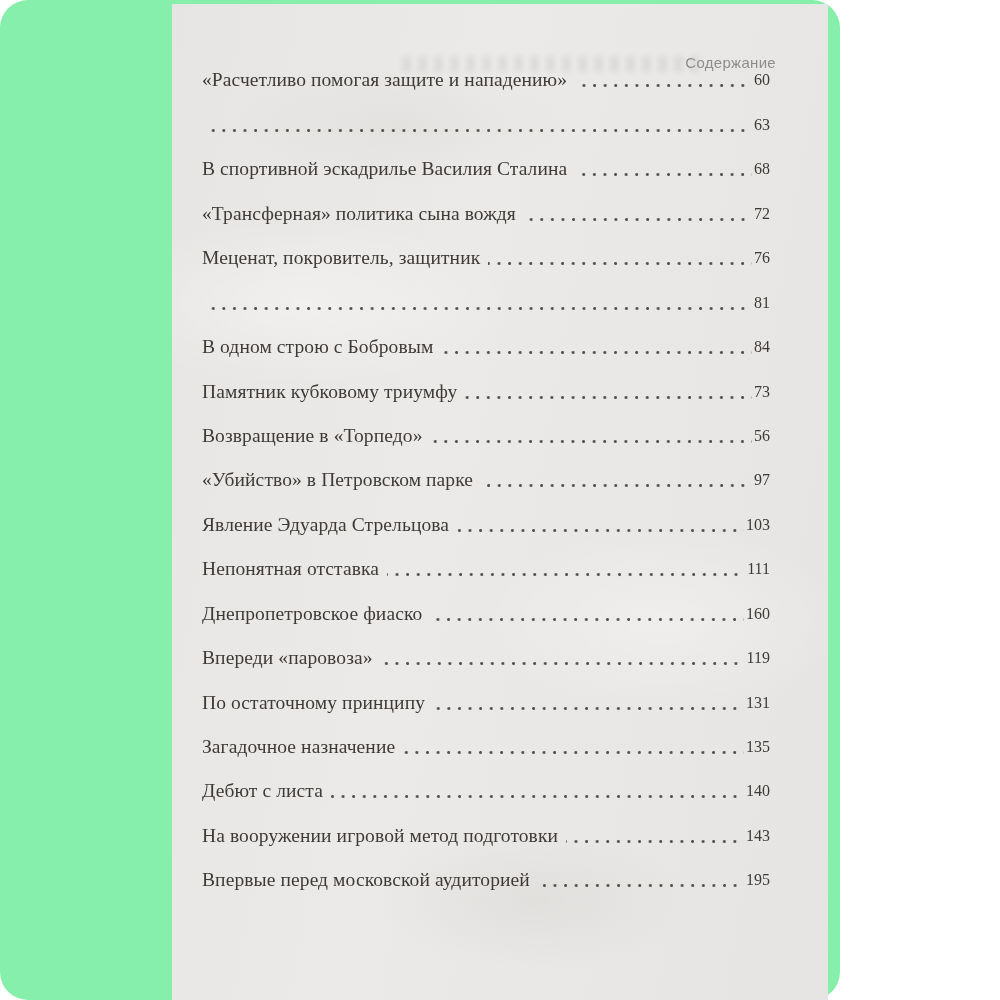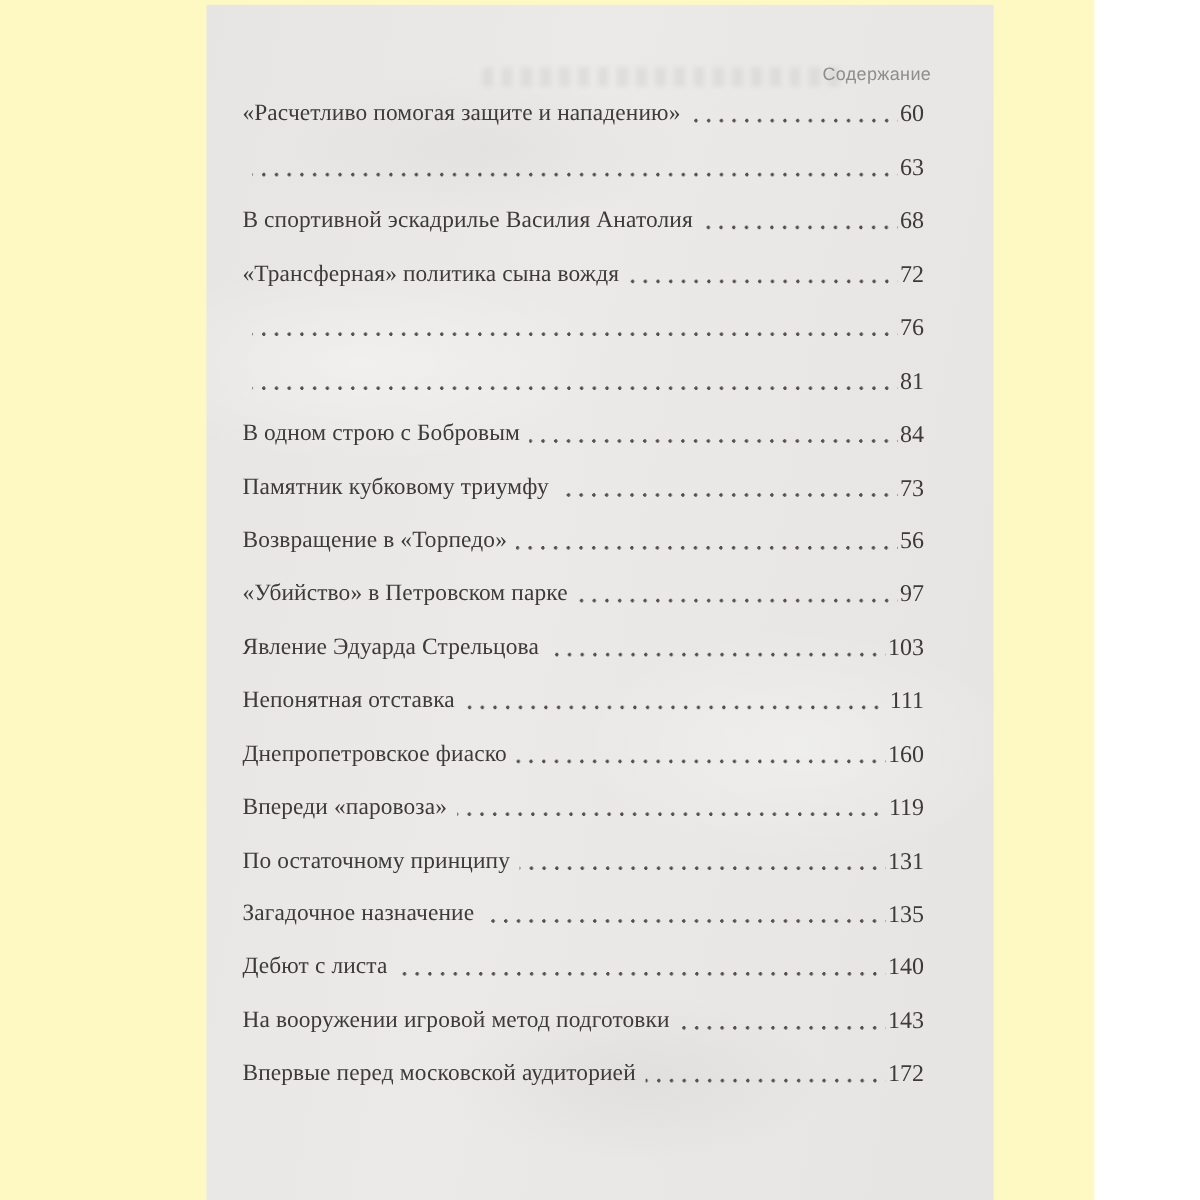--- a/index.html
+++ b/index.html
@@ -7,23 +7,24 @@
   html, body {
     width: 1000px;
     height: 1000px;
     background: #ffffff;
     overflow: hidden;
     font-family: "Liberation Serif", serif;
   }
 
   .stage {
     position: relative;
-    width: 912px;
+    width: 840px;
     height: 1000px;
-    background: #fef9c3;
+    background: #86efac;
+    border-radius: 28px;
   }
 
   
   .paper {
     position: absolute;
     left: 172px;
     top: 4px;
     width: 656px;
     height: 996px;
     background-color: #eae9e7;
@@ -55,21 +56,21 @@
     right: 52px;
     font-family: "Liberation Sans", sans-serif;
     font-size: 15px;
     line-height: 18px;
     color: #8f8d8b;
     letter-spacing: 0.3px;
   }
 
   .toc-list {
     position: absolute;
-    top: 69px;
+    top: 54px;
     left: 30px;
     right: 58px;
     text-align: right;
   }
 
   .toc-row {
     display: flex;
     align-items: flex-end;
     height: 44.45px;
     padding-bottom: 12px;
@@ -88,21 +89,21 @@
     height: 3px;
     margin: 0 2px 3px 8px;
     background-image: radial-gradient(circle at 1.5px 1.5px, #55504b 1.25px, rgba(85,80,75,0) 1.6px);
     background-size: 10.6px 3px;
     background-repeat: repeat-x;
     background-position: right bottom;
     min-width: 12px;
   }
 
   .toc-page {
-    font-size: 20px;
+    font-size: 16px;
     line-height: 20px;
     color: #3e3a37;
     font-family: Liberation Serif, serif;
   }
 </style>
 </head>
 <body>
 
 <div class="stage">
   <div class="paper">
@@ -118,32 +119,33 @@
         <span class="toc-dots"></span>
         <span class="toc-page">60</span>
       </div>
 
       <div class="toc-row">
         <span class="toc-dots"></span>
         <span class="toc-page">63</span>
       </div>
 
       <div class="toc-row">
-        <span class="toc-title">В спортивной эскадрилье Василия Анатолия</span>
+        <span class="toc-title">В спортивной эскадрилье Василия Сталина</span>
         <span class="toc-dots"></span>
         <span class="toc-page">68</span>
       </div>
 
       <div class="toc-row">
         <span class="toc-title">«Трансферная» политика сына вождя</span>
         <span class="toc-dots"></span>
         <span class="toc-page">72</span>
       </div>
 
       <div class="toc-row">
+        <span class="toc-title">Меценат, покровитель, защитник</span>
         <span class="toc-dots"></span>
         <span class="toc-page">76</span>
       </div>
 
       <div class="toc-row">
         <span class="toc-dots"></span>
         <span class="toc-page">81</span>
       </div>
 
       <div class="toc-row">
@@ -214,18 +216,18 @@
 
       <div class="toc-row">
         <span class="toc-title">На вооружении игровой метод подготовки</span>
         <span class="toc-dots"></span>
         <span class="toc-page">143</span>
       </div>
 
       <div class="toc-row">
         <span class="toc-title">Впервые перед московской аудиторией</span>
         <span class="toc-dots"></span>
-        <span class="toc-page">172</span>
+        <span class="toc-page">195</span>
       </div>
 
     </div>
   </div>
 </div>
 
 </body></html>

